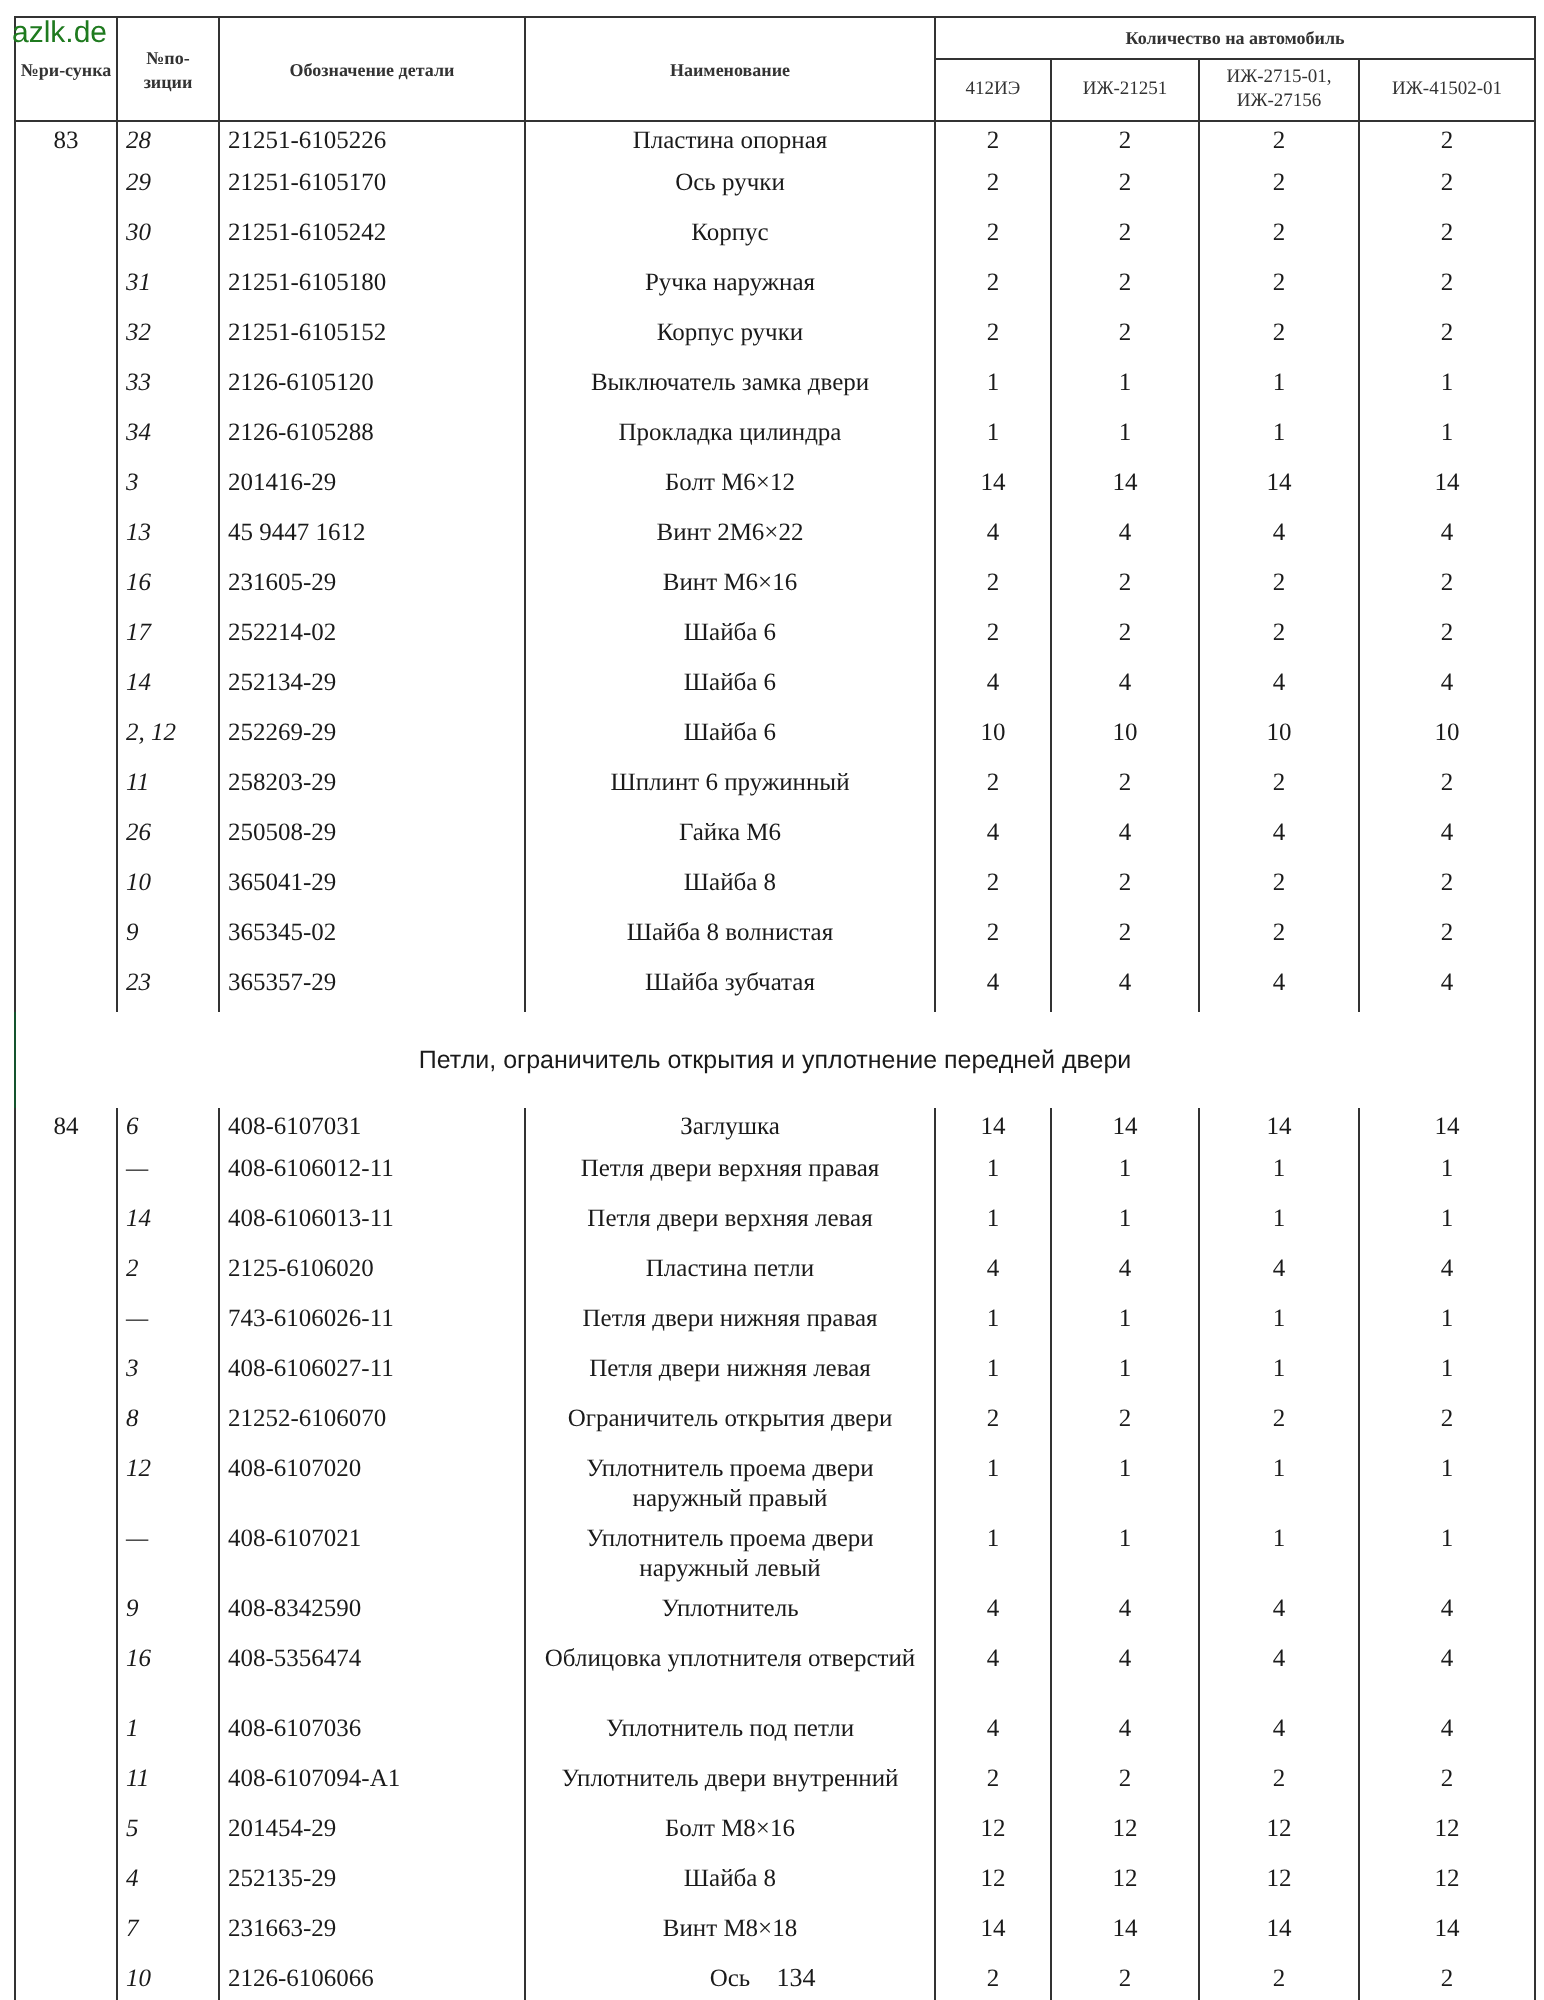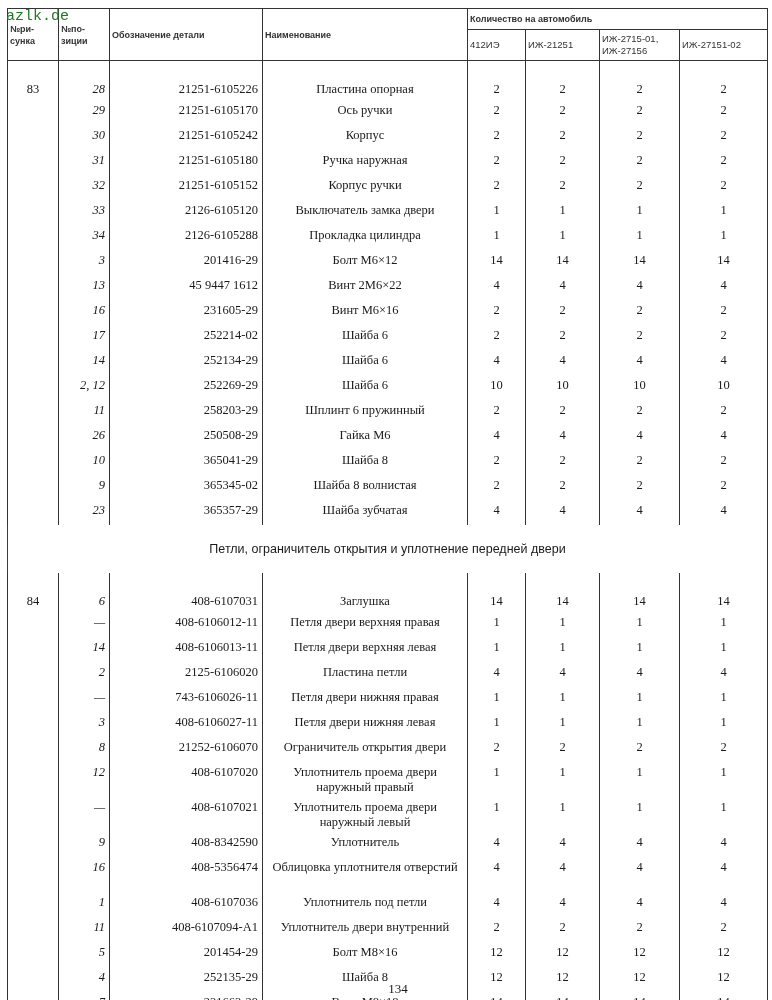--- a/index.html
+++ b/index.html
@@ -1,27 +1,27 @@
 <!DOCTYPE html>
 <html><head>
   <meta charset="utf-8">
   <style>
     html, body { margin: 0; padding: 0; background: #ffffff; }
     body { width: 772px; height: 1000px; position: relative; overflow: hidden; font-family: "Liberation Serif", serif; color: #1a1a1a; }
-    .watermark { position: absolute; left: 6px; top: 8px; font-family: Liberation Mono, monospace; font-size: 15px; color: #1f7a1f; letter-spacing: 0px; z-index: 5; }
+    .watermark { position: absolute; left: 6px; top: 8px; font-family: Liberation Sans, sans-serif; font-size: 15px; color: #1f7a1f; letter-spacing: 0px; z-index: 5; }
     table.parts { position: absolute; left: 7px; top: 8px; width: 760px; border-collapse: collapse; table-layout: fixed; }
-    table.parts th { font-family: Liberation Sans, sans-serif; font-weight: bold; font-size: 9px; color: #333; text-align: left; vertical-align: middle; border: 1px solid #333; padding: 2px; line-height: 12px; }
+    table.parts th { font-family: Liberation Serif, serif; font-weight: bold; font-size: 9px; color: #333; text-align: center; vertical-align: middle; border: 1px solid #333; padding: 2px; line-height: 12px; }
     table.parts th.sub { font-weight: normal; font-size: 9.5px; }
     table.parts td { font-size: 12.5px; padding: 0 4px; height: 22px; vertical-align: top; line-height: 15px; padding-top: 3px; border-left: 1px solid #333; border-right: 1px solid #333; }
     td.fig { text-align: center; }
-    td.pos { text-align: right; font-style: italic; padding-right: 6px; }
-    td.code { padding-left: 6px; text-align: right; }
+    td.pos { font-style: italic; padding-right: 6px; }
+    td.code { padding-left: 6px; }
     td.name { padding-left: 6px; text-align: center; }
     td.q { text-align: center; }
-    tr.first td { padding-top: 21px; height: 18px; }
+    tr.first td { padding-top: 2px; height: 18px; }
     tr.section td { border-left: 1px solid #14532d; border-right: 1px solid #333; height: 48px; text-align: center; vertical-align: middle; font-family: "Liberation Sans", sans-serif; font-size: 12.5px; padding: 0; }
     tr.tall td { height: 32px; }
     .page-number { position: absolute; left: 12px; width: 772px; top: 981px; text-align: center; font-size: 13px; }
   </style>
 </head>
 <body>
 
 <div class="watermark">azlk.de</div>
 
 <table class="parts">
@@ -40,21 +40,21 @@
       <th rowspan="2">№ри-сунка</th>
       <th rowspan="2">№по-зиции</th>
       <th rowspan="2">Обозначение детали</th>
       <th rowspan="2">Наименование</th>
       <th colspan="4" style="height:16px">Количество на автомобиль</th>
     </tr>
     <tr>
       <th class="sub" style="height:26px">412ИЭ</th>
       <th class="sub">ИЖ-21251</th>
       <th class="sub">ИЖ-2715-01, ИЖ-27156</th>
-      <th class="sub">ИЖ-27151-02</th>
+      <th class="sub">ИЖ-41502-01</th>
     </tr>
   </thead>
   <tbody id="tbody">
       <tr class="first">
         <td class="fig">83</td>
         <td class="pos">28</td>
         <td class="code">21251-6105226</td>
         <td class="name">Пластина опорная</td>
         <td class="q">2</td>
         <td class="q">2</td>

